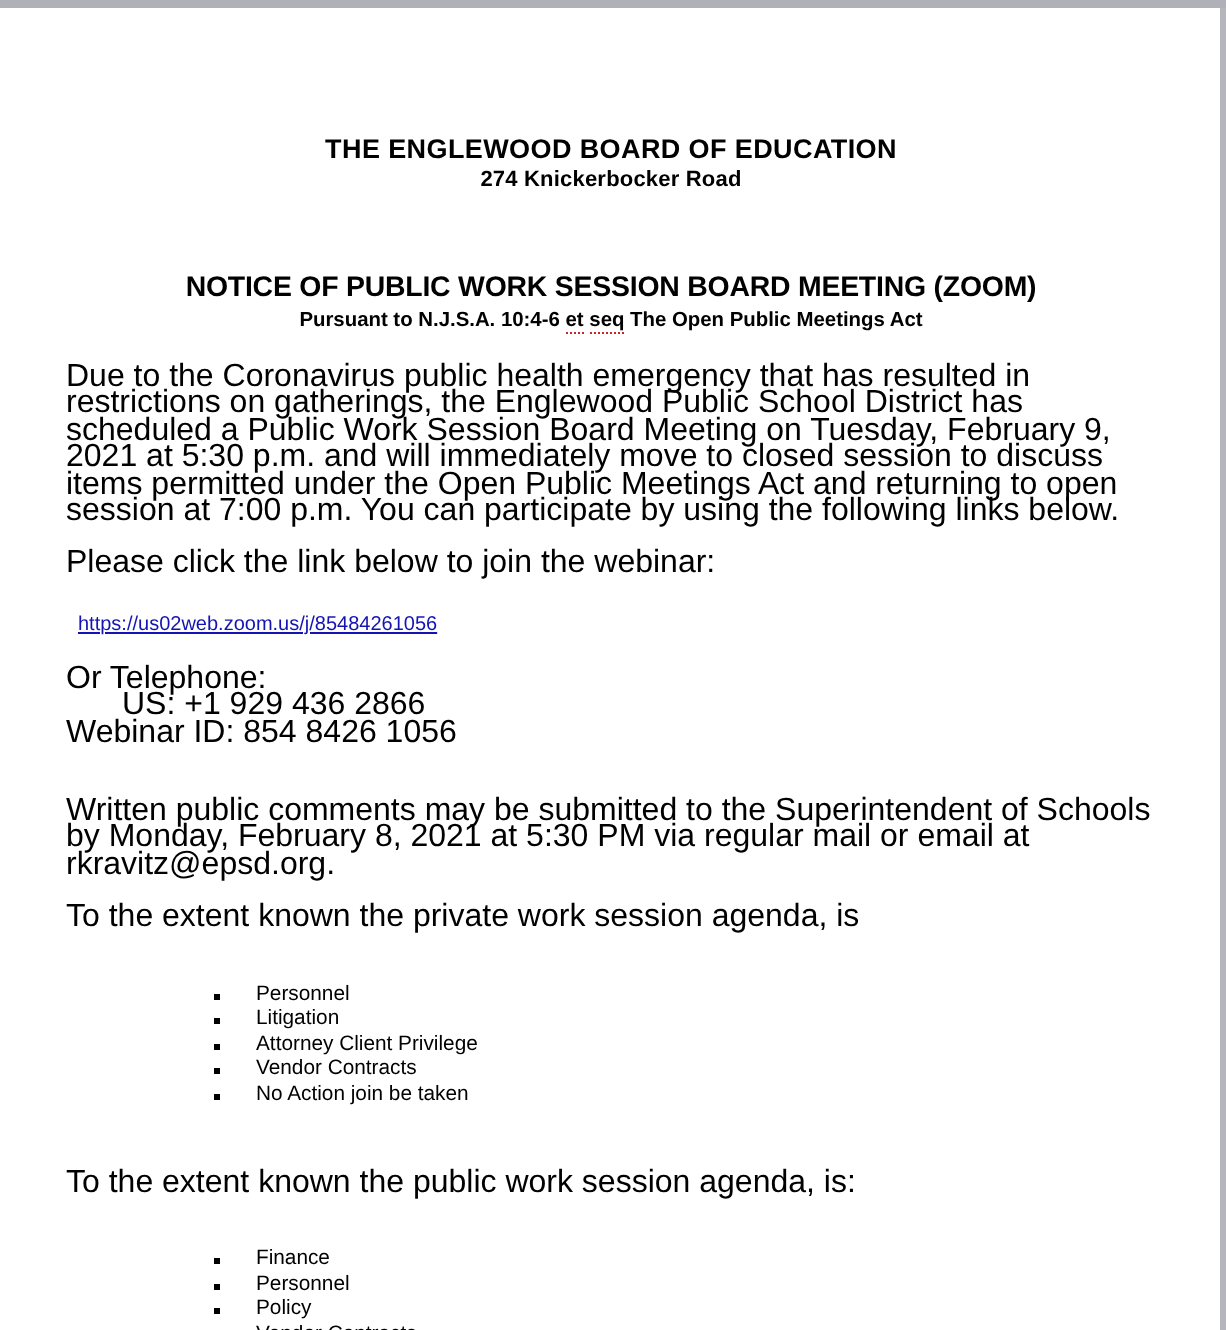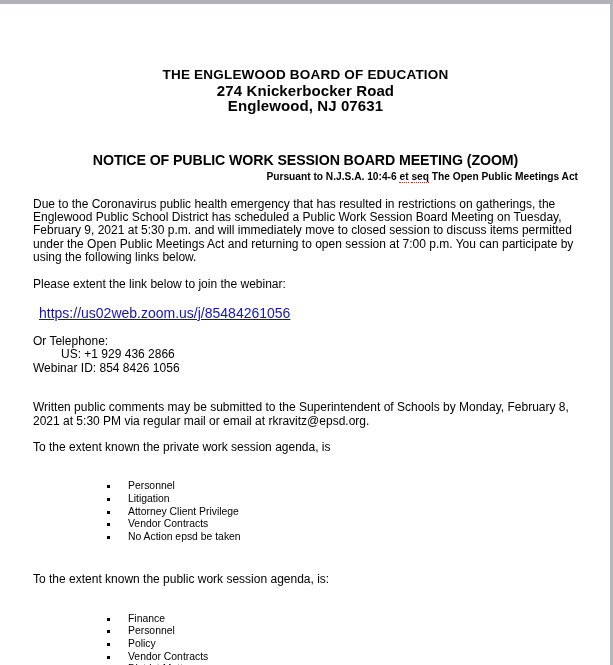--- a/index.html
+++ b/index.html
@@ -56,57 +56,57 @@
     font-size: 12.5px;
     line-height: 15.5px;
     letter-spacing: 0.1px;
   }
   .letterhead .org {
     font-size: 13.5px;
     letter-spacing: 0.2px;
   }
   .letterhead .addr1,
   .letterhead .addr2 {
-    font-size: 15px;
+    font-size: 11px;
   }
 
   .notice-title {
     text-align: center;
     font-weight: bold;
     font-size: 14.2px;
     letter-spacing: -0.1px;
     margin-top: 38px;
     white-space: nowrap;
   }
   .notice-sub {
-    text-align: right;
+    text-align: center;
     font-weight: bold;
     font-size: 10.2px;
     margin-top: 3px;
   }
   .sp-err {
     border-bottom: 1px dotted #cc2222;
     padding-bottom: 0px;
   }
 
   
   p.body {
-    font-size: 12px;
+    font-size: 16px;
     line-height: 13.4px;
     margin: 0;
     text-align: left;
   }
   .gap-lg { height: 16px; }
   .gap-md { height: 13px; }
   .gap-sm { height: 9px; }
 
   a.weblink {
     color: #1414b4;
     text-decoration: underline;
-    font-size: 14px;
+    font-size: 10px;
   }
   .link-row { padding-left: 6px; }
 
   .indent-phone { padding-left: 28px; }
 
   
   ul.agenda {
     margin: 17px;
     padding: 0 0 0 57px;
     list-style: none;
@@ -140,31 +140,30 @@
 <div id="top-chrome"></div>
 <div id="right-chrome"></div>
 
 <div id="page">
   <div class="content">
 
     <div style="height:47px"></div>
     <div class="letterhead">
       <div class="org">THE  ENGLEWOOD  BOARD OF EDUCATION</div>
       <div class="addr1">274 Knickerbocker Road</div>
-      <div class="addr2">Englewood,  NJ 07631</div>
     </div>
 
     <div class="notice-title">NOTICE OF PUBLIC WORK SESSION BOARD MEETING (ZOOM)</div>
     <div class="notice-sub"><span>Pursuant to N.J.S.A. 10:4-6 </span><span class="sp-err">et</span><span> </span><span class="sp-err">seq</span><span> The Open Public Meetings Act</span></div>
 
     <div class="gap-lg"></div>
     <p class="body">Due to the Coronavirus public health emergency that has resulted in restrictions on gatherings, the Englewood Public School District has scheduled a Public Work Session Board Meeting on Tuesday, February 9, 2021 at 5:30 p.m. and will immediately move to closed session to discuss items permitted under the Open Public Meetings Act and returning to open session at 7:00 p.m.  You can participate by using the following links below.</p>
 
     <div class="gap-md"></div>
-    <p class="body">Please extent the link below to join the webinar:</p>
+    <p class="body">Please click the link below to join the webinar:</p>
 
     <div class="gap-md"></div>
     <div class="link-row">
       <a class="weblink" href="#">https://us02web.zoom.us/j/85484261056</a>
     </div>
 
     <div class="gap-md"></div>
     <p class="body">Or Telephone:</p>
     <p class="body indent-phone">US: +1 929 436 2866</p>
     <p class="body">Webinar ID: 854 8426 1056</p>
@@ -175,21 +174,21 @@
     <p class="body">Written public comments may be submitted to the Superintendent of Schools by Monday, February 8, 2021 at 5:30 PM via regular mail or email at rkravitz@epsd.org.</p>
 
     <div class="gap-md"></div>
     <p class="body">To the extent known the private work session agenda, is</p>
     <div class="gap-sm"></div>
     <ul class="agenda" id="private-agenda-list">
         <li>Personnel</li>
         <li>Litigation</li>
         <li>Attorney Client Privilege</li>
         <li>Vendor Contracts</li>
-        <li>No Action epsd be taken</li>
+        <li>No Action join be taken</li>
       </ul>
 
     <div class="gap-md"></div>
     <p class="body">To the extent known the public work session agenda, is:</p>
     <div class="gap-sm"></div>
     <ul class="agenda" id="public-agenda-list">
         <li>Finance</li>
         <li>Personnel</li>
         <li>Policy</li>
         <li>Vendor Contracts</li>

